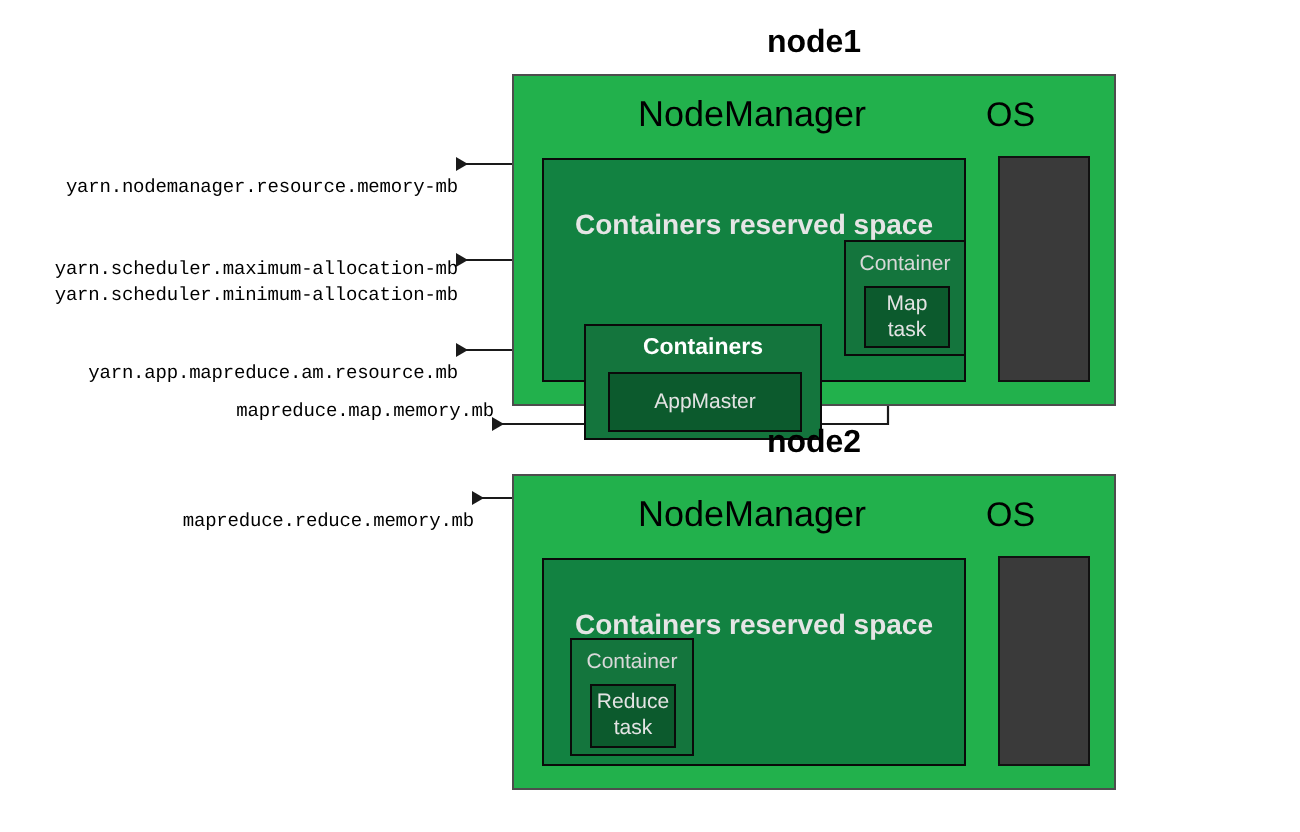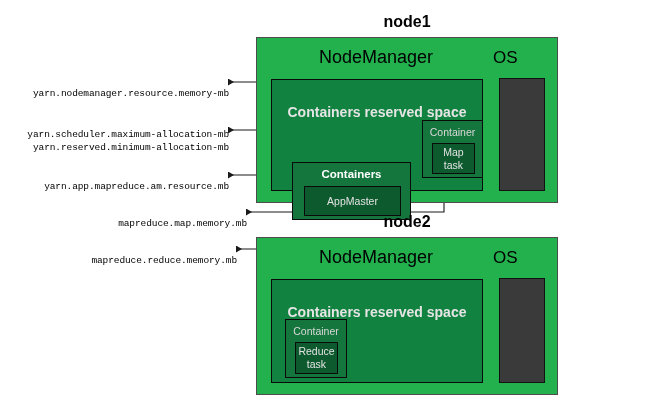--- a/index.html
+++ b/index.html
@@ -166,25 +166,25 @@
 
     <path d="M444,178 L444,212 L246,212" stroke="#1a1a1a" stroke-width="1.1" fill="none" marker-end="url(#arrowL)"></path>
 
     <path d="M290,328 L290,249 L236,249" stroke="#1a1a1a" stroke-width="1.1" fill="none" marker-end="url(#arrowL)"></path>
   </svg>
 
   <div class="cfg-label" style="right:421px; top:76px;">yarn.nodemanager.resource.memory-mb</div>
 
   <div class="cfg-label" style="right:421px; top:117px;">yarn.scheduler.maximum-allocation-mb</div>
 
-  <div class="cfg-label" style="right:421px; top:130px;">yarn.reserved.minimum-allocation-mb</div>
+  <div class="cfg-label" style="right:421px; top:130px;">yarn.scheduler.minimum-allocation-mb</div>
 
   <div class="cfg-label" style="right:421px; top:169px;">yarn.app.mapreduce.am.resource.mb</div>
 
-  <div class="cfg-label" style="right:403px; top:206px;padding-left:45px;">mapreduce.map.memory.mb</div>
+  <div class="cfg-label" style="right:403px; top:188px;padding-left:45px;">mapreduce.map.memory.mb</div>
 
   <div class="cfg-label" style="right:413px; top:243px;">mapreduce.reduce.memory.mb</div>
 
   <div class="node-caption" style="left:256px; width:302px; top:13px;">node1</div>
 
   <div class="node-box" style="left:256px; top:37px; width:302px; height:166px;">
 
     <div class="nm-title" style="left:10px; width:218px; top:9px;">NodeManager</div>
 
     <div class="os-title" style="left:236px; width:60px; top:10px;">OS</div>

